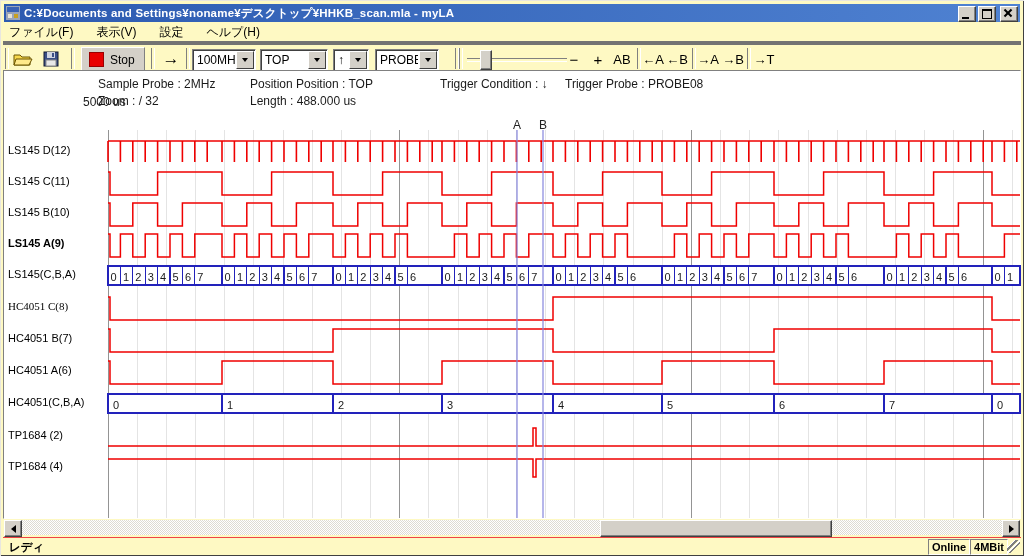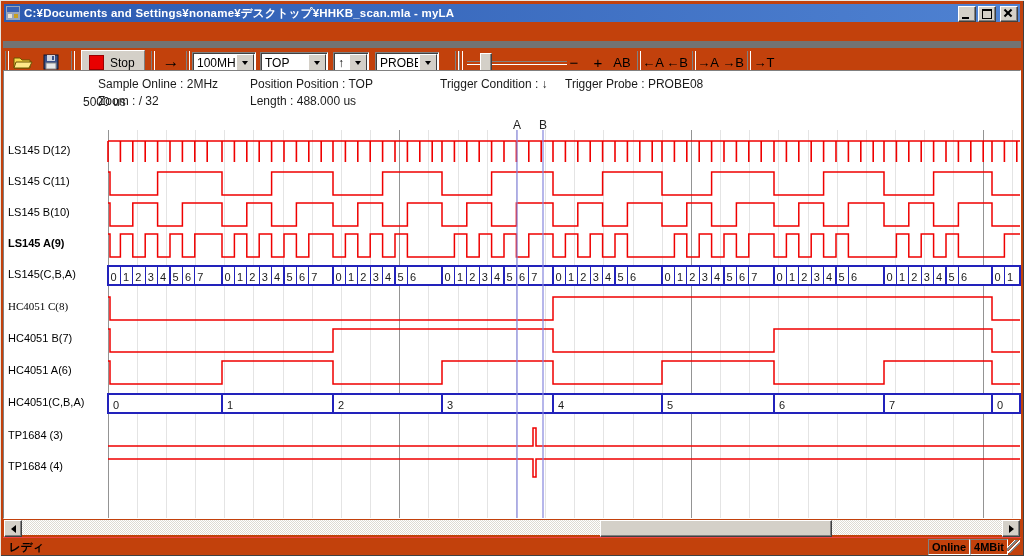--- a/index.html
+++ b/index.html
@@ -1,35 +1,35 @@
 <!DOCTYPE html>
 <html><head>
 <meta charset="utf-8">
 <style>
   html,body{margin:0;padding:0;background:#000;}
-  .screen{position:relative;width:1024px;height:556px;background:#c2410c;overflow:hidden;
+  .screen{position:relative;width:1024px;height:556px;background:#fef9c3;overflow:hidden;
     font-family:"Liberation Sans","DejaVu Sans",sans-serif;
     box-shadow:inset 1px 1px 0 #e8e6e0, inset -1px -1px 0 #404040;}
   
   .titlebar{position:absolute;left:4px;top:4px;width:1016px;height:18px;
     background:linear-gradient(90deg,#2c5ab0,#4f82d2);display:flex;align-items:center;}
   .app-icon{width:14px;height:14px;margin:0 4px 0 2px;flex:0 0 auto;}
   .title-text{color:#fff;font-size:11.5px;font-weight:600;white-space:nowrap;letter-spacing:.2px;}
   .win-btns{position:absolute;right:2px;top:2px;display:flex;}
   .win-btn{width:16px;height:14px;background:#d4d0c8;margin-left:2px;position:relative;
     border:1px solid;border-color:#fff #404040 #404040 #fff;box-shadow:inset -1px -1px 0 #808080;}
   .g-min{position:absolute;left:3px;bottom:2px;width:7px;height:2px;background:#000;}
   .g-max{position:absolute;left:3px;top:2px;width:8px;height:7px;border:1px solid #000;border-top-width:2px;}
   .g-x1,.g-x2{position:absolute;left:2px;top:5px;width:10px;height:2px;background:#000;}
   .g-x1{transform:rotate(45deg);} .g-x2{transform:rotate(-45deg);}
   
   .menubar{position:absolute;left:4px;top:24px;height:16px;display:flex;align-items:center;font-size:12px;color:#000;}
   .menu-item{padding:1px 5px;margin-right:13px;white-space:nowrap;}
   
-  .toolbar{position:absolute;left:3px;top:41px;width:1018px;height:28px;border-top:7px solid #737373;}
+  .toolbar{position:absolute;left:3px;top:41px;width:1018px;height:28px;border-top:4px solid #737373;}
   .tsep{position:absolute;top:3px;width:2px;height:21px;border-left:1px solid #808080;border-right:1px solid #fff;}
   .tbtn{position:absolute;top:3px;height:22px;display:flex;align-items:center;justify-content:center;}
   .icon-btn{width:24px;}
   .stop-btn{position:absolute;top:2px;left:78px;width:62px;height:23px;display:flex;align-items:center;
     border:1px solid;border-color:#fff #808080 #808080 #fff;background:#d4d0c8;}
   .stop-square{width:13px;height:13px;background:#e80000;margin:0 6px 0 7px;border:1px solid #900;}
   .stop-label{font-size:12px;color:#000;}
   .tool-text-btn{position:absolute;top:3px;height:22px;display:flex;align-items:center;justify-content:center;
     font-size:13px;color:#000;}
   .dropdown{position:absolute;top:4px;height:20px;background:#fff;border:1px solid;border-color:#808080 #fff #fff #808080;
@@ -90,20 +90,26 @@
       <div class="win-btn">
           <div class="g-max"></div>
         </div>
       <div class="win-btn" style="margin-left:4px">
           <div class="g-x1"></div>
           <div class="g-x2"></div>
         </div>
     </div>
   </div>
 
+  <div class="menubar">
+    <span class="menu-item">ファイル(F)</span>
+    <span class="menu-item">表示(V)</span>
+    <span class="menu-item">設定</span>
+    <span class="menu-item">ヘルプ(H)</span>
+  </div>
 
   <div class="toolbar">
     <div class="tsep" style="left:2px"></div>
     <div class="tbtn icon-btn" style="left:8px">
       <svg width="20" height="16">
         <path d="M1 4 L7 4 L9 6 L17 6 L17 14 L1 14 Z" fill="#f7d84c" stroke="#6b5400" stroke-width="1"></path>
         <path d="M3 8 L19 8 L16 14 L1 14 Z" fill="#ffe98a" stroke="#6b5400" stroke-width="1"></path>
       </svg>
     </div>
     <div class="tbtn icon-btn" style="left:36px">
@@ -164,21 +170,21 @@
     <div class="tool-text-btn" style="left:662px;width:24px">←B</div>
     <div class="tsep" style="left:689px"></div>
     <div class="tool-text-btn" style="left:693px;width:24px">→A</div>
     <div class="tool-text-btn" style="left:718px;width:24px">→B</div>
     <div class="tsep" style="left:744px"></div>
     <div class="tool-text-btn" style="left:748px;width:26px">→T</div>
   </div>
 
   <div class="wave-panel"></div>
 
-  <div class="info-text" style="left:98px;top:77px">Sample Online : 2MHz</div>
+  <div class="info-text" style="left:98px;top:77px">Sample Probe : 2MHz</div>
   <div class="info-text" style="left:250px;top:77px">Position Position : TOP</div>
   <div class="info-text" style="left:440px;top:77px">Trigger Condition : ↓</div>
   <div class="info-text" style="left:565px;top:77px">Trigger Probe : PROBE08</div>
   <div class="info-text" style="left:98px;top:94px">Zoom : /  32</div>
   <div class="info-text" style="left:250px;top:94px">Length : 488.000 us</div>
   <div class="info-text" style="left:83px;top:95px">5000 us</div>
 
   <div id="cursor-labels">
       <div class="cursor-label" style="left: 511px;">A</div>
       <div class="cursor-label" style="left: 537px;">B</div>
@@ -186,21 +192,21 @@
   <div id="channel-labels">
       <div class="ch-label" style="top: 144px;">LS145 D(12)</div>
       <div class="ch-label" style="top: 175px;">LS145 C(11)</div>
       <div class="ch-label" style="top: 206px;">LS145 B(10)</div>
       <div class="ch-label" style="top: 237px; font-weight: bold;">LS145 A(9)</div>
       <div class="ch-label" style="top: 268px;">LS145(C,B,A)</div>
       <div class="ch-label" style="top: 300px; font-family: Liberation Serif, serif;">HC4051 C(8)</div>
       <div class="ch-label" style="top: 332px;">HC4051 B(7)</div>
       <div class="ch-label" style="top: 364px;">HC4051 A(6)</div>
       <div class="ch-label" style="top: 396px;">HC4051(C,B,A)</div>
-      <div class="ch-label" style="top: 429px;">TP1684 (3)</div>
+      <div class="ch-label" style="top: 429px;">TP1684 (2)</div>
       <div class="ch-label" style="top: 460px;">TP1684 (4)</div>
     </div>
 
   <svg id="plot-svg" width="1021" height="393" viewBox="0 126 1021 393">
       <line x1="108" y1="130" x2="108" y2="518" stroke="#949494" stroke-width="1" shape-rendering="crispEdges"></line>
       <line x1="137.17000000000002" y1="130" x2="137.17000000000002" y2="518" stroke="#e4e4e4" stroke-width="1" shape-rendering="crispEdges"></line>
       <line x1="166.34" y1="130" x2="166.34" y2="518" stroke="#e4e4e4" stroke-width="1" shape-rendering="crispEdges"></line>
       <line x1="195.51" y1="130" x2="195.51" y2="518" stroke="#e4e4e4" stroke-width="1" shape-rendering="crispEdges"></line>
       <line x1="224.68" y1="130" x2="224.68" y2="518" stroke="#e4e4e4" stroke-width="1" shape-rendering="crispEdges"></line>
       <line x1="253.85000000000002" y1="130" x2="253.85000000000002" y2="518" stroke="#e4e4e4" stroke-width="1" shape-rendering="crispEdges"></line>

